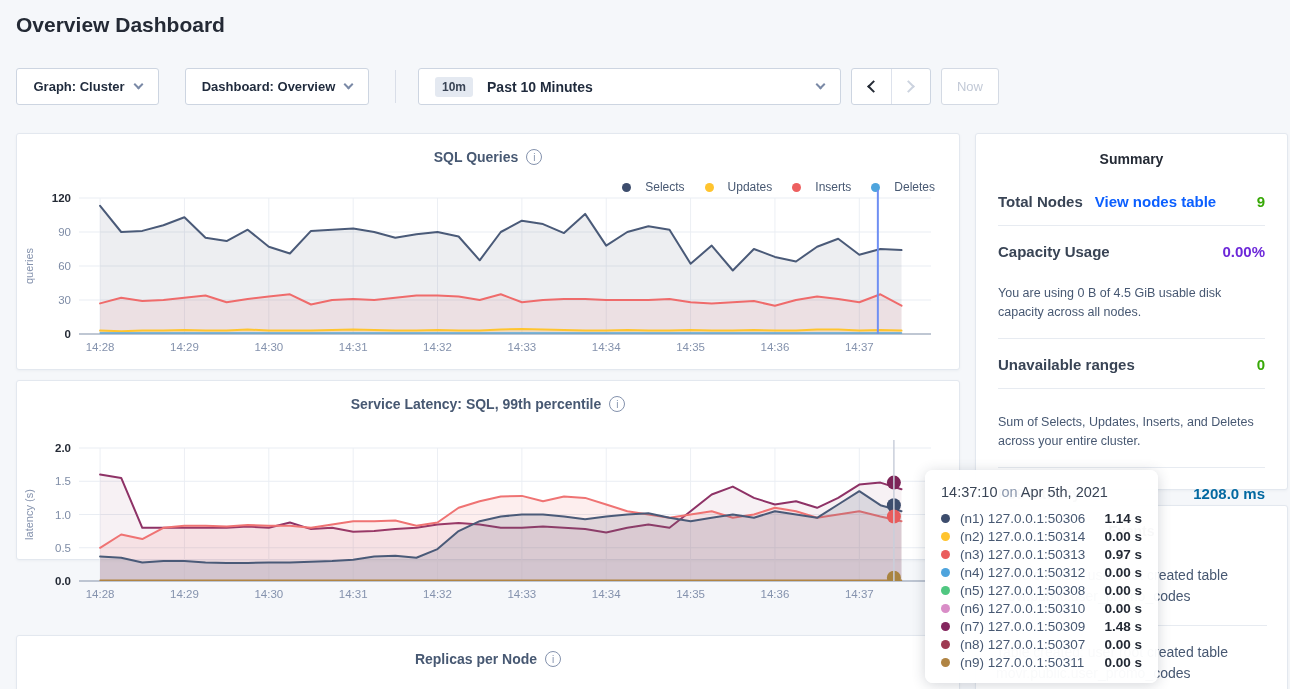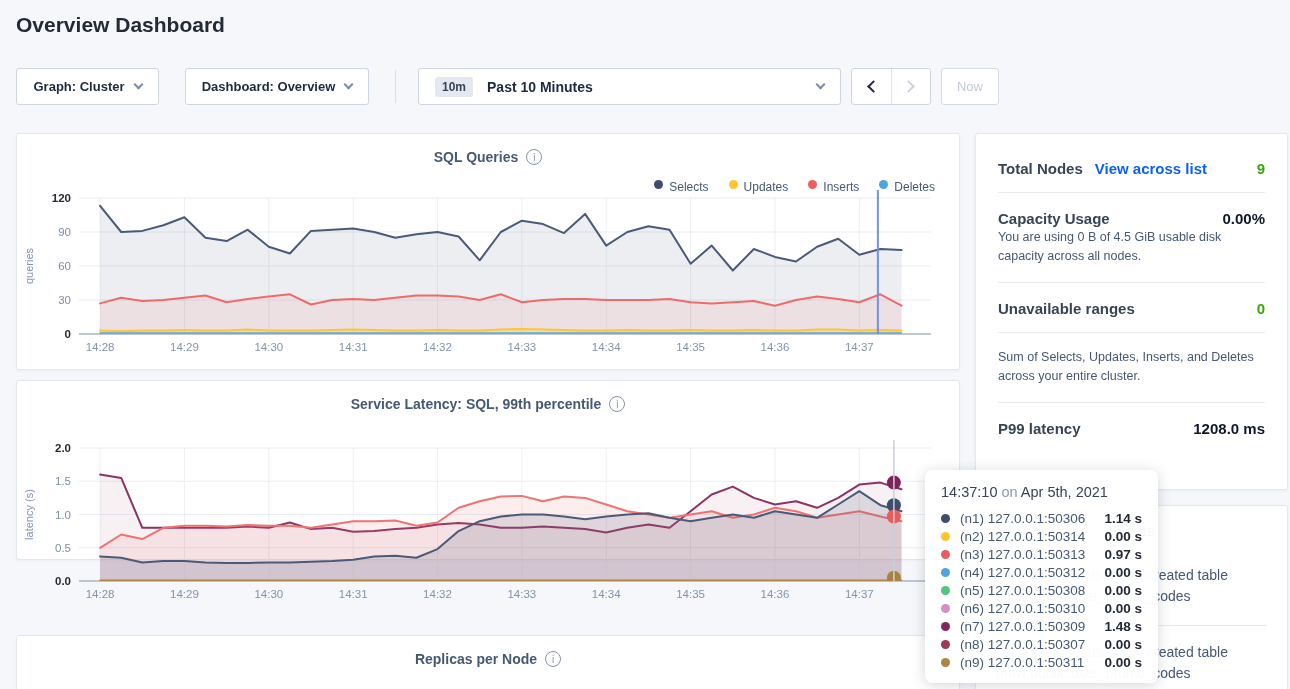--- a/index.html
+++ b/index.html
@@ -36,34 +36,34 @@
   #card-summary  { left:975px; top:133px; width:313px; height:357px; }
   #card-events   { left:975px; top:505px; width:313px; height:230px; }
 
   .chart-head { display:flex; align-items:center; justify-content:center; gap:8px; padding-top:15px; }
   .chart-title { font-size:14px; font-weight:700; color:#475872; }
   .info-icon { width:16px; height:16px; border:1px solid #8492ad; border-radius:50%; color:#8492ad; font-size:10px;
         display:flex; align-items:center; justify-content:center; cursor:pointer; }
   .info-icon::after { content:"i"; }
 
   .legend { position:absolute; right:24px; top:46px; display:flex; gap:20px; font-size:12px; color:#475872; }
-  .legend-item { display:flex; align-items:flex-start; gap:6px; }
+  .legend-item { display:flex; align-items:center; gap:14px; }
   .legend-dot { width:9px; height:9px; border-radius:50%; }
 
   .chart-svg { position:absolute; left:0; top:52px; }
 
   
   .panel-title { text-align:center; padding-top:17px; font-size:14px; font-weight:700; color:#242a35; }
   .s-body { padding:0 22px; }
   .s-row { margin-top:26px; }
   .s-line { display:flex; align-items:baseline;margin-top:17px; }
   .s-label { font-size:15px; font-weight:700; color:#394455; }
   .s-link { font-size:15px; font-weight:700; margin-left:12px; cursor:pointer; text-decoration:none; }
   .s-val { margin-left:auto; font-size:15px; font-weight:700; }
-  .s-desc { margin-top:1px; font-size:12.5px; color:#475872; line-height:1.55; }
+  .s-desc { margin-top:24px; font-size:12.5px; color:#475872; line-height:1.55; }
   .s-div { border-top:1px solid #e7ebf1; margin-top:15px; }
   .s-div + .s-row { margin-top:15px; }
 
   
   .e-body { padding:0 20px; }
   .e-item { margin-top:26px; font-size:14px; color:#475872; line-height:1.5; }
   .e-div { border-top:1px solid #e7ebf1; margin-top:18px; }
   .e-div + .e-item { margin-top:16px; }
 
   
@@ -238,52 +238,53 @@
 </div>
 
 <div class="card" id="card-replicas">
   <div class="chart-head">
     <span class="chart-title">Replicas per Node</span>
     <span class="info-icon"></span>
   </div>
 </div>
 
 <div class="card" id="card-summary">
+  <div class="panel-title">Summary</div>
   <div class="s-body" id="summary-body">
       <div class="s-row">
         <div class="s-line">
           <span class="s-label">Total Nodes</span>
-          <a class="s-link" style="color: rgb(11, 95, 255);">View across list</a>
+          <a class="s-link" style="color: rgb(11, 95, 255);">View nodes table</a>
           <span class="s-val" style="color: rgb(55, 168, 6);">9</span>
         </div>
       </div>
       <div class="s-div"></div>
       <div class="s-row">
         <div class="s-line">
           <span class="s-label">Capacity Usage</span>
-          <span class="s-val" style="color: #0f172a;">0.00%</span>
+          <span class="s-val" style="color: #6d28d9;">0.00%</span>
         </div>
         <p class="s-desc">You are using 0 B of 4.5 GiB usable disk capacity across all nodes.</p>
       </div>
       <div class="s-div"></div>
       <div class="s-row">
         <div class="s-line">
           <span class="s-label">Unavailable ranges</span>
           <span class="s-val" style="color: rgb(55, 168, 6);">0</span>
         </div>
       </div>
       <div class="s-div"></div>
       <div class="s-row">
         <p class="s-desc">Sum of Selects, Updates, Inserts, and Deletes across your entire cluster.</p>
       </div>
       <div class="s-div"></div>
       <div class="s-row">
         <div class="s-line">
           <span class="s-label">P99 latency</span>
-          <span class="s-val" style="color: #0f172a;">1208.0 ms</span>
+          <span class="s-val" style="color: #0369a1;">1208.0 ms</span>
         </div>
       </div>
     </div>
 </div>
 
 <div class="card" id="card-events">
   <div class="panel-title">Events</div>
   <div class="e-body" id="events-body">
       <div class="e-item">Table created: user root created table movr.public.user_promo_codes</div>
       <div class="e-div"></div>

